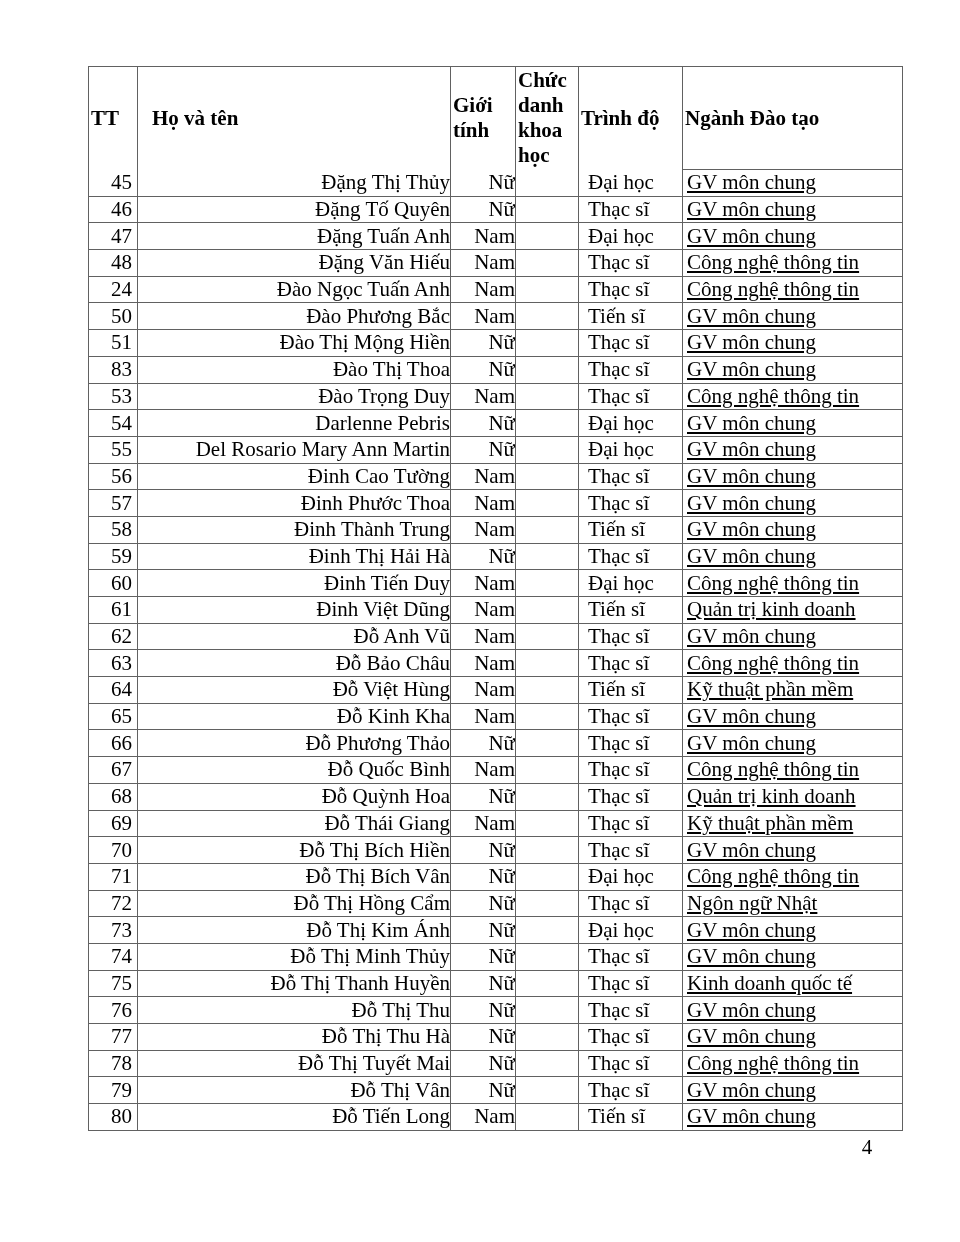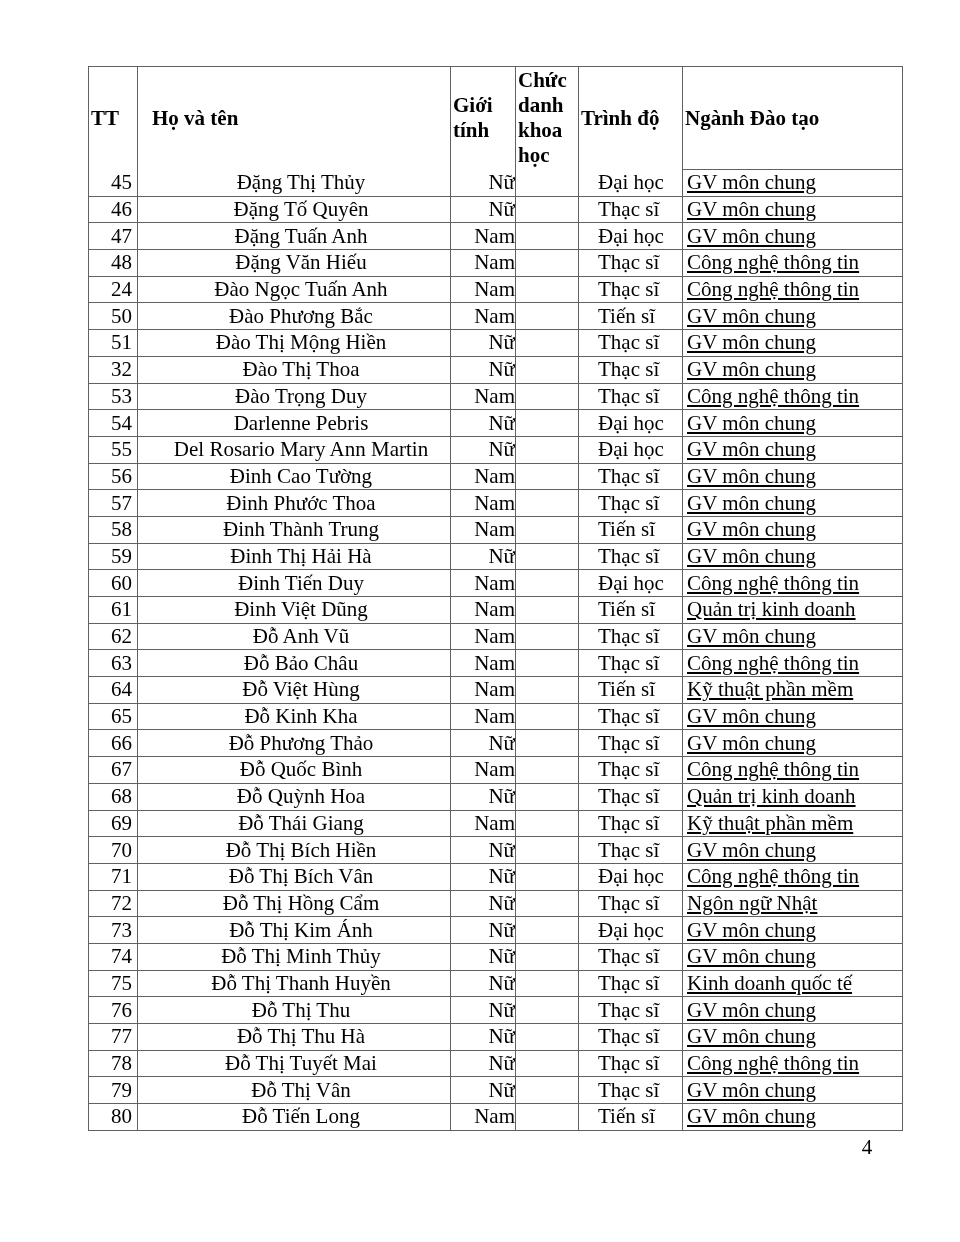--- a/index.html
+++ b/index.html
@@ -46,24 +46,24 @@
   
   thead th.no-bottom { border-bottom:none; }
   tbody tr.first-row td.no-top { border-top:none; }
 
   tbody td {
     height:25.7px;
     vertical-align:middle;
     line-height:25px;
   }
   td.col-tt     { text-align:right; padding-right:5px; }
-  td.col-name   { text-align:center;  padding-left:14px; }
+  td.col-name   { text-align:right;  padding-left:14px; }
   td.col-gender { text-align:right;  padding-left:10px; }
   td.col-title  { }
-  td.col-degree { text-align:left;  padding-left:19px; }
+  td.col-degree { text-align:left;  padding-left:9px; }
   td.col-major  { text-align:left;  padding-left:4px;text-decoration:underline; }
 
   .page-number {
     position:absolute;
     left:842px;
     top:1135px;
     width:50px;
     text-align:center;
     font-size:21px;
   }
@@ -143,21 +143,21 @@
         </tr>
         <tr>
           <td class="col-tt">51</td>
           <td class="col-name">Đào Thị Mộng Hiền</td>
           <td class="col-gender">Nữ</td>
           <td class="col-title"></td>
           <td class="col-degree">Thạc sĩ</td>
           <td class="col-major">GV môn chung</td>
         </tr>
         <tr>
-          <td class="col-tt">32</td>
+          <td class="col-tt">83</td>
           <td class="col-name">Đào Thị Thoa</td>
           <td class="col-gender">Nữ</td>
           <td class="col-title"></td>
           <td class="col-degree">Thạc sĩ</td>
           <td class="col-major">GV môn chung</td>
         </tr>
         <tr>
           <td class="col-tt">53</td>
           <td class="col-name">Đào Trọng Duy</td>
           <td class="col-gender">Nam</td>

